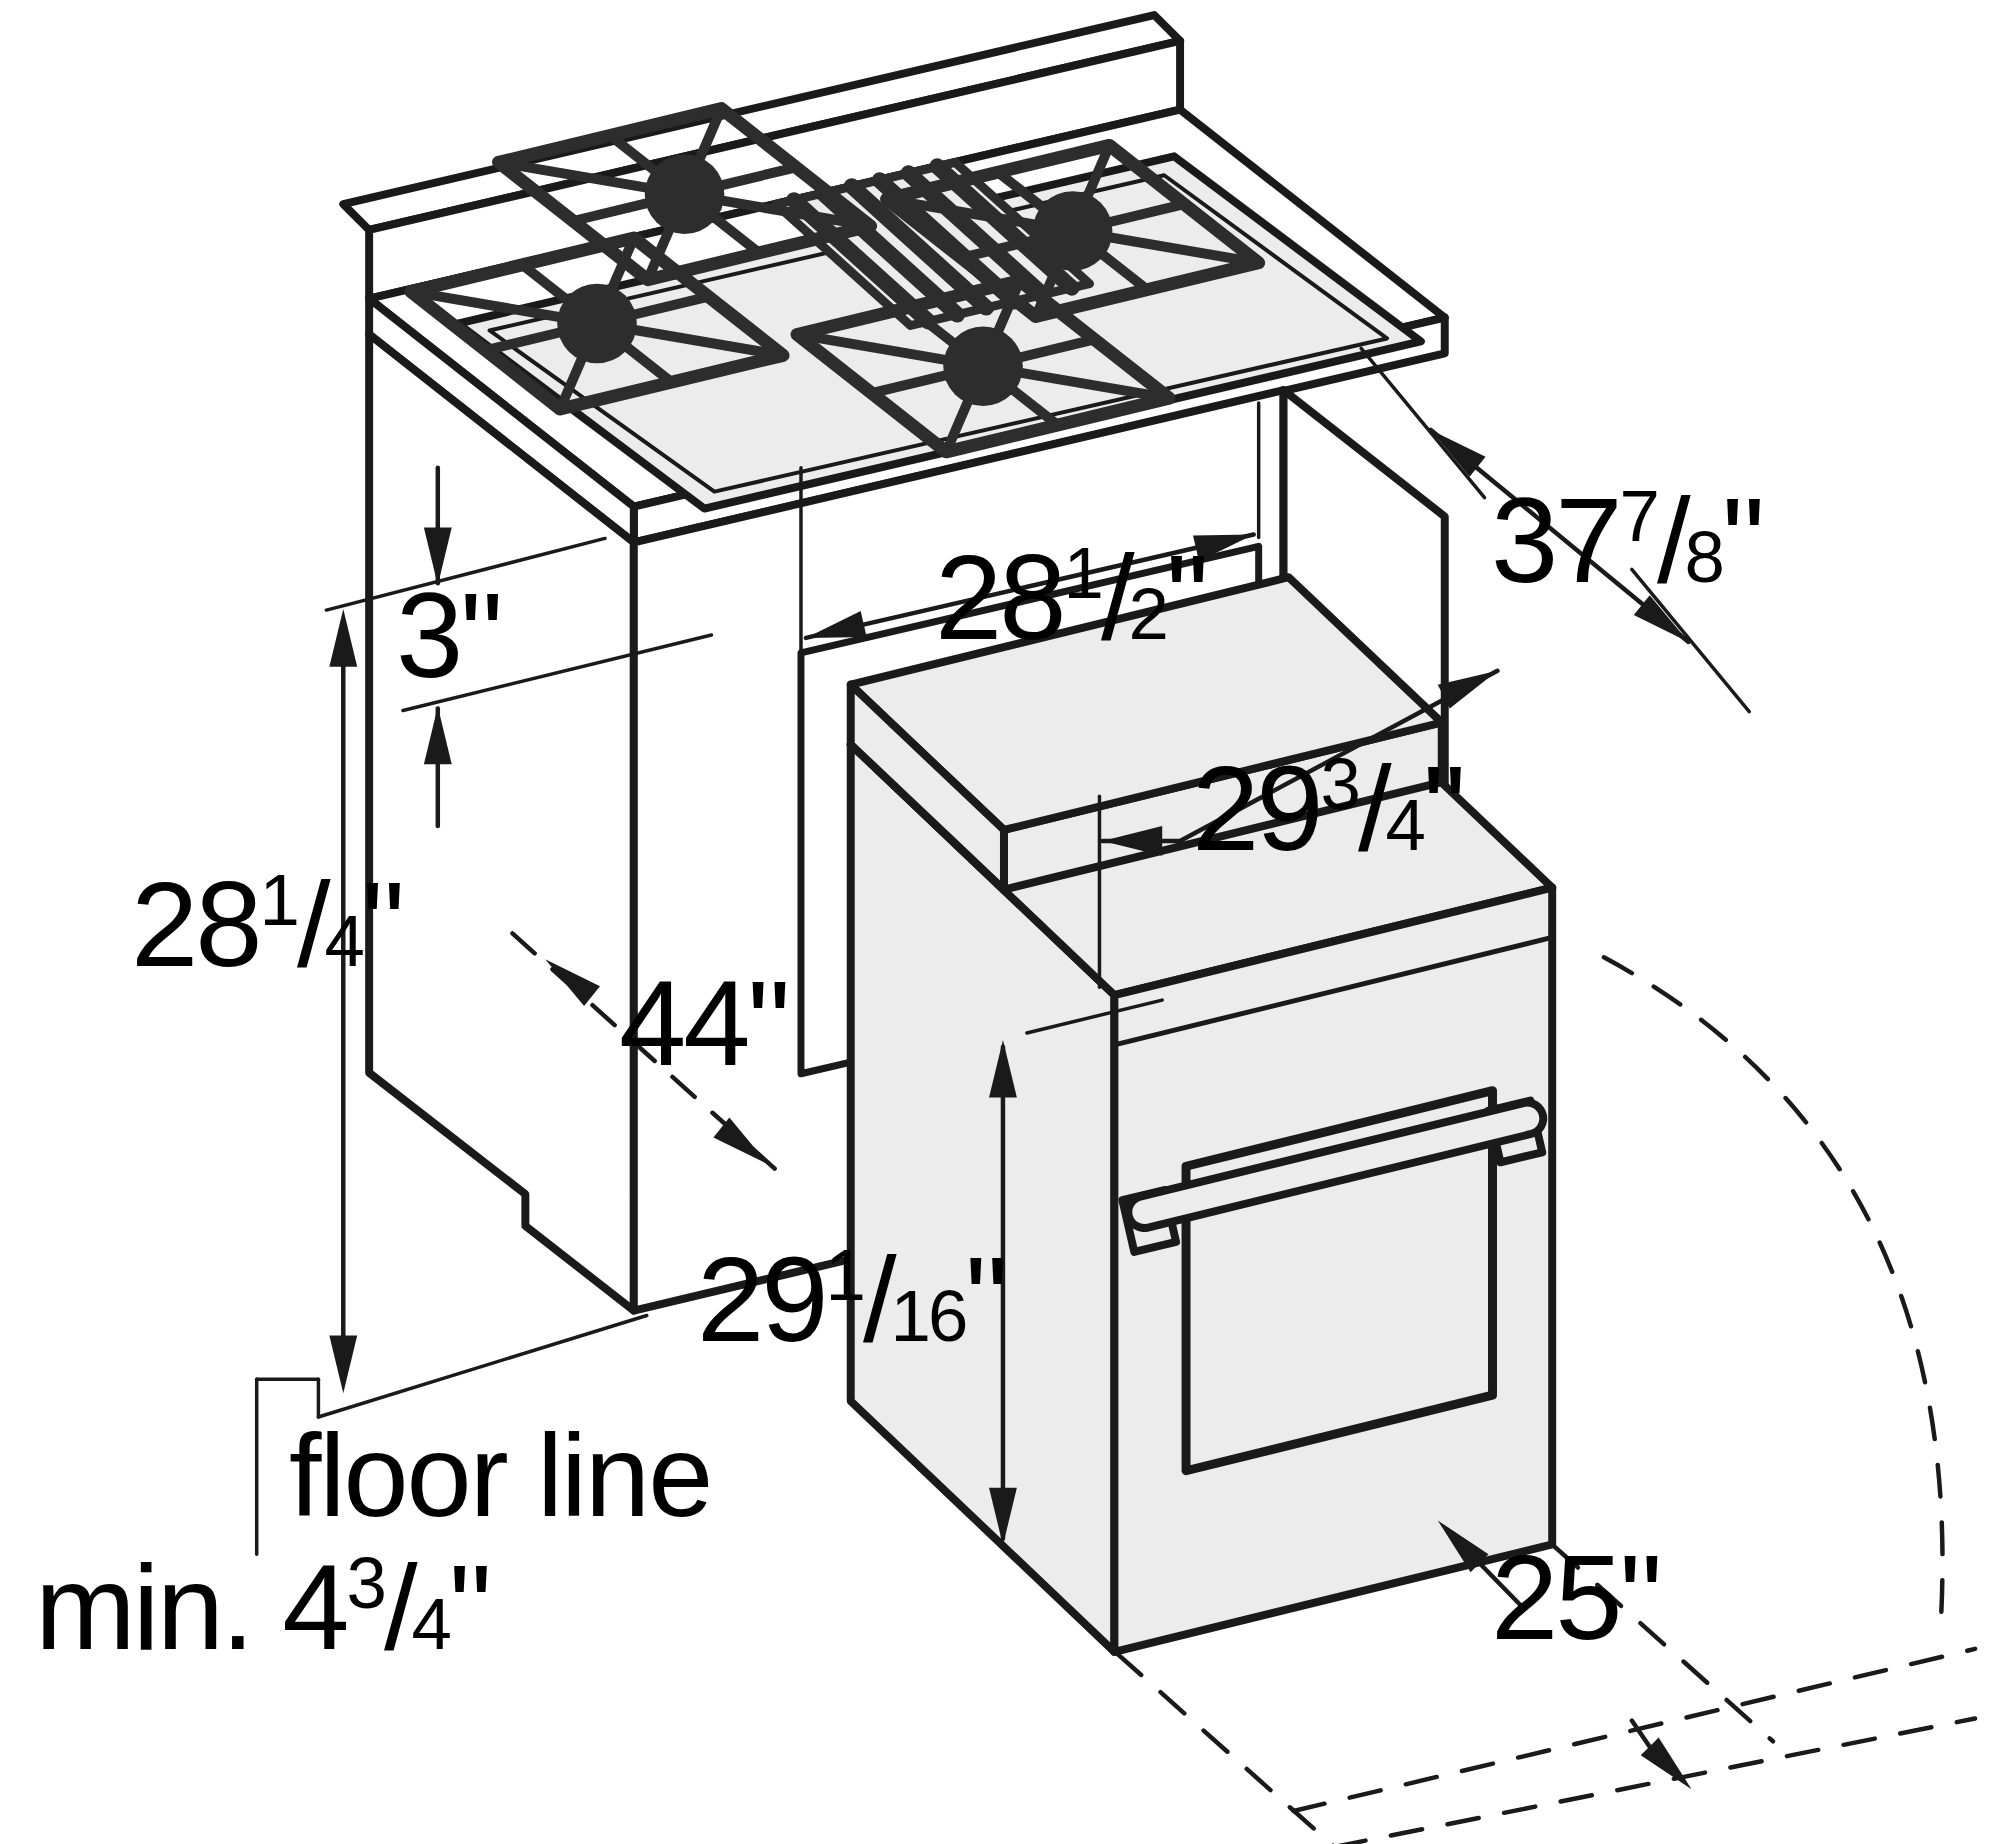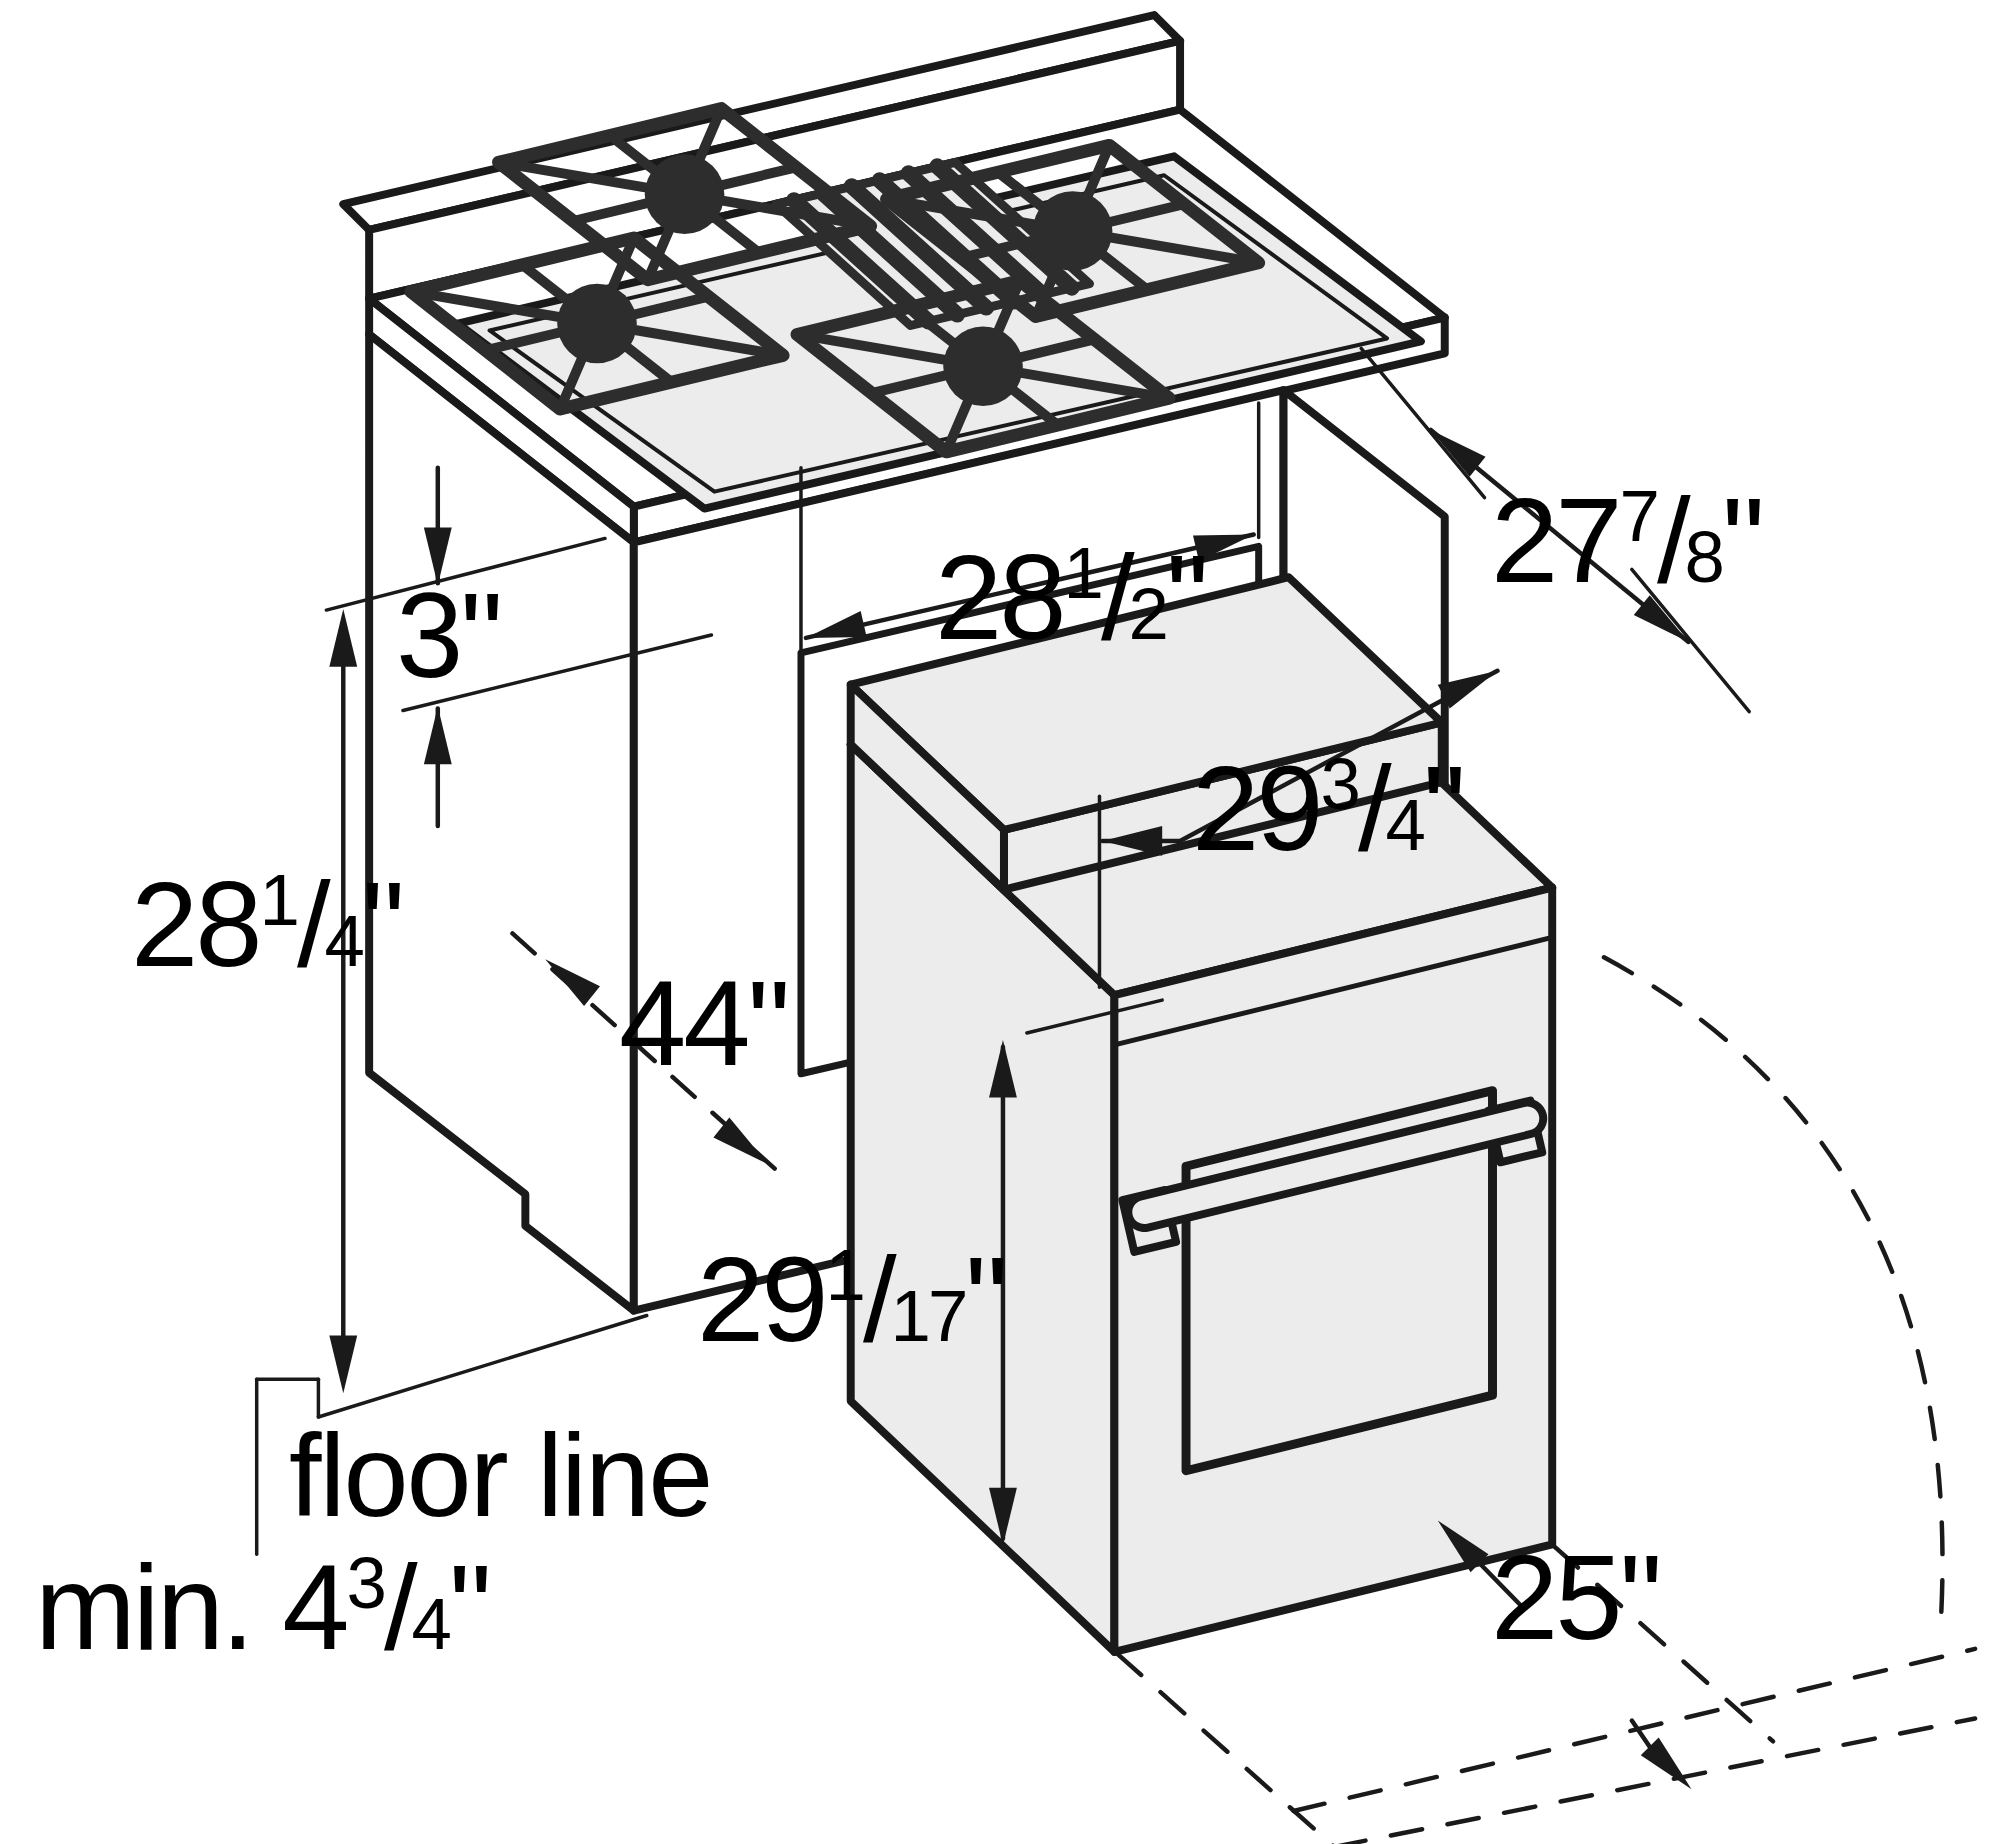--- a/index.html
+++ b/index.html
@@ -214,29 +214,29 @@
     <path d="M258,1386 L320,1386"></path>
     <path d="M320,1386 L320,1424"></path>
     <path d="M320,1424 L650,1322"></path>
   </g>
 </svg>
 
 <div class="dim" style="left:396px;top:575px;"><span>3</span><sup></sup><span class="sl"></span><span class="den"></span><span>"</span></div>
 
 <div class="dim" style="left:935px;top:537px;"><span>28</span><sup>1</sup><span class="sl">/</span><span class="den">2</span><span>"</span></div>
 
-<div class="dim" style="left:1491px;top:480px;"><span>27</span><sup>7</sup><span class="sl">/</span><span class="den">8</span><span>"</span></div>
+<div class="dim" style="left:1491px;top:480px;"><span>37</span><sup>7</sup><span class="sl">/</span><span class="den">8</span><span>"</span></div>
 
 <div class="dim" style="left:1192px;top:748px;"><span>29</span><sup>3</sup><span class="sl">/</span><span class="den">4</span><span>"</span></div>
 
 <div class="dim" style="left:131px;top:864px;"><span>28</span><sup>1</sup><span class="sl">/</span><span class="den">4</span><span>"</span></div>
 
 <div class="dim" style="left:619px;top:963px;"><span>44</span><sup></sup><span class="sl"></span><span class="den"></span><span>"</span></div>
 
-<div class="dim" style="left:697px;top:1239px;"><span>29</span><sup>1</sup><span class="sl">/</span><span class="den">17</span><span>"</span></div>
+<div class="dim" style="left:697px;top:1239px;"><span>29</span><sup>1</sup><span class="sl">/</span><span class="den">16</span><span>"</span></div>
 
 <div class="txt" style="left:289px;top:1417px;"><span>floor line</span></div>
 
 <div class="dim" style="left:35px;top:1547px;"><span>min. </span><span>4</span><sup>3</sup><span class="sl">/</span><span class="den">4</span><span>"</span></div>
 
 <div class="dim" style="left:1491px;top:1537px;"><span>25</span><sup></sup><span class="sl"></span><span class="den"></span><span>"</span></div>
 
 </div>
 
 

